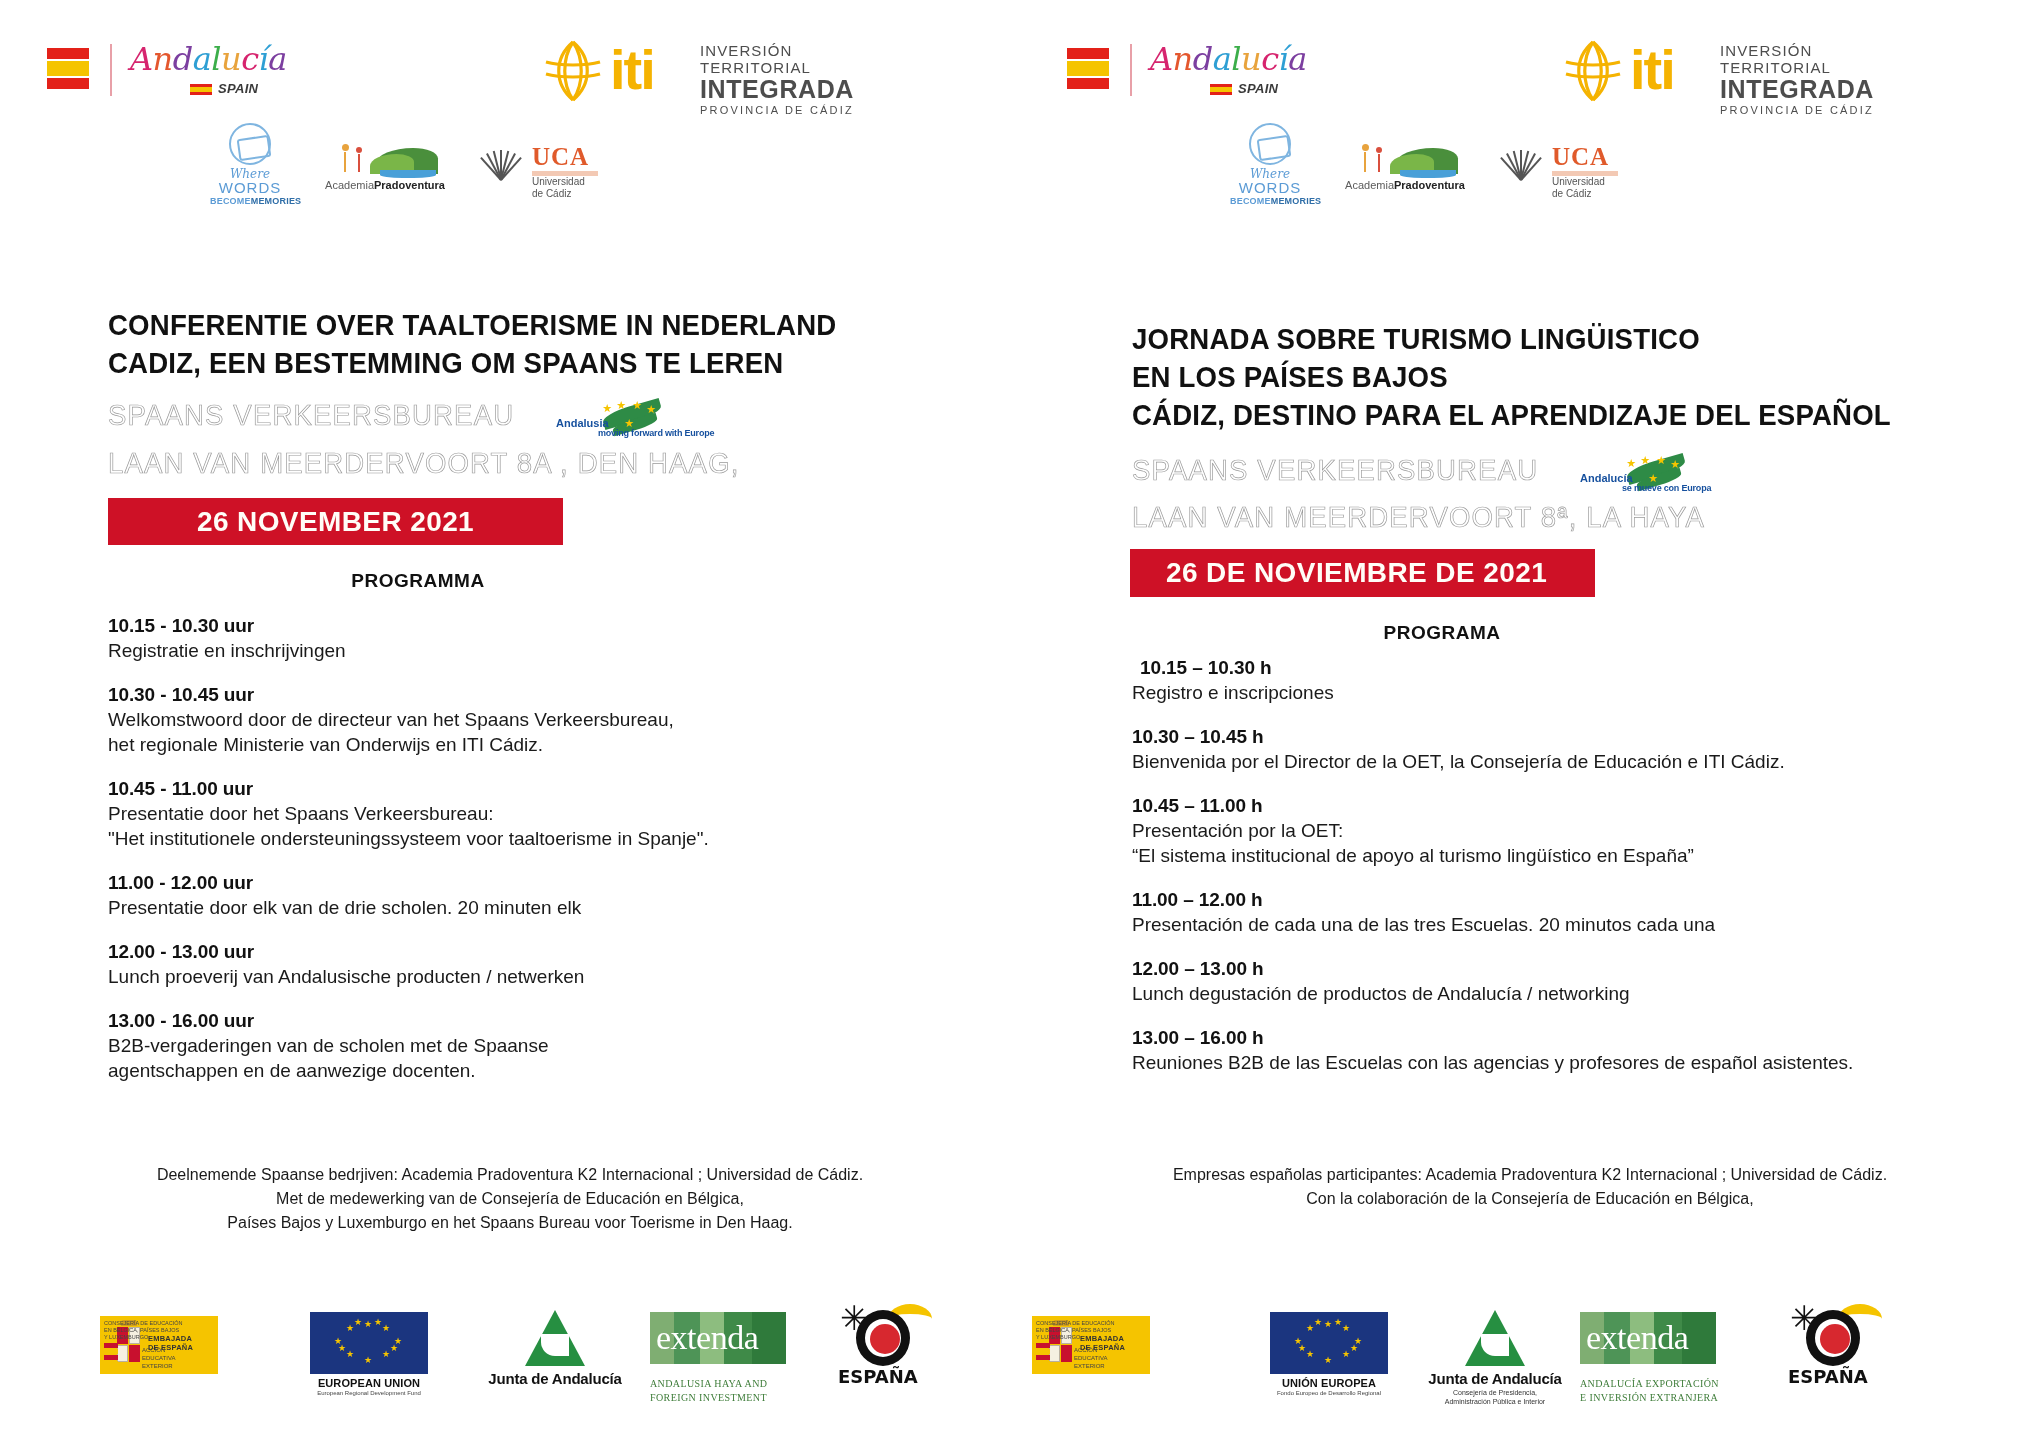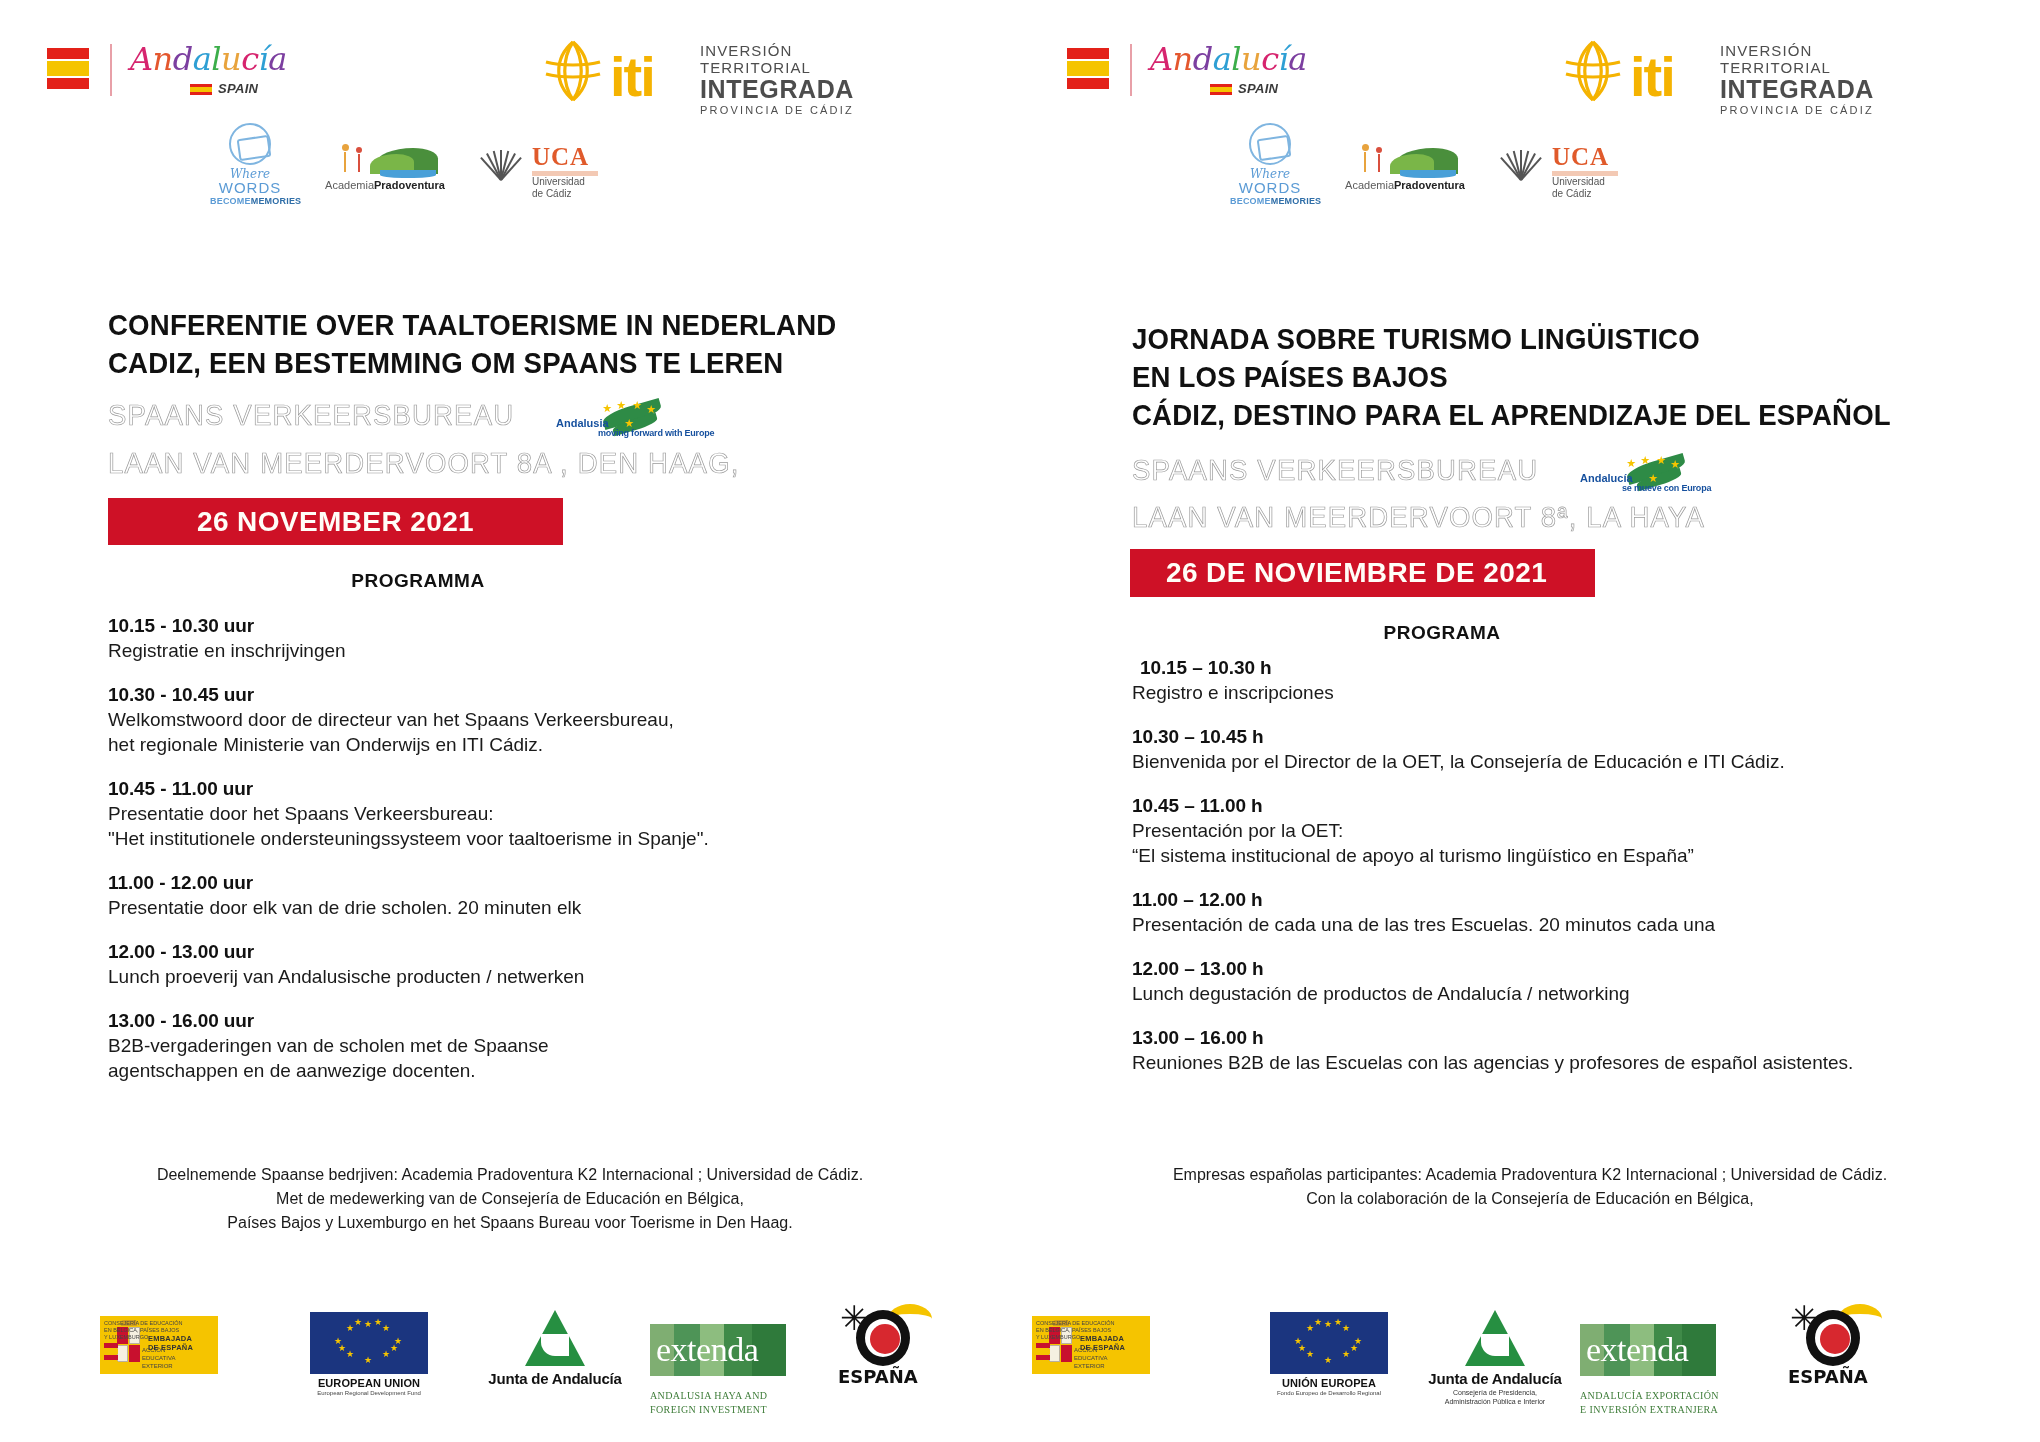--- a/index.html
+++ b/index.html
@@ -41,21 +41,21 @@
   .mini-flag i { position:absolute; left:0; width:22px; display:block; }
   .mini-flag .a{top:0;height:3px;background:#E32119;}
   .mini-flag .b{top:3px;height:5px;background:#F5C400;}
   .mini-flag .c{top:8px;height:3px;background:#E32119;}
 
   .iti { position:absolute; left:540px; top:-2px; width:310px; height:76px; }
   .iti-mark { position:absolute; left:0; top:4px; width:66px; height:62px; }
   .iti-word {
     position:absolute; left:70px; top:6px;
     font-size:56px; font-weight:700; color:#F5B301;
-    font-family:"Liberation Sans", sans-serif; letter-spacing:-2px; line-height:56px;margin-top:7px;
+    font-family:"Liberation Sans", sans-serif; letter-spacing:-2px; line-height:56px;
   }
   .iti-txt { position:absolute; left:160px; top:6px; color:#4d4d4d; }
   .iti-txt .l1 { font-size:15px; letter-spacing:1.1px; line-height:17px; }
   .iti-txt .l2 { font-size:25px; font-weight:700; letter-spacing:0.6px; line-height:27px; }
   .iti-txt .l3 { font-size:11px; letter-spacing:2.2px; line-height:14px; }
 
   
   .logorow2 { position:absolute; top:128px; left:0; width:1020px; height:80px; }
   .wwbm { position:absolute; left:210px; top:-5px; width:80px; text-align:center; color:#5b9bd5; }
   .wwbm .badge {
@@ -193,21 +193,21 @@
     width:0;height:0;margin:0 auto;
     border-left:30px solid transparent; border-right:30px solid transparent;
     border-bottom:56px solid #268F41; position:relative;
   }
   .junta .a:after{content:"";position:absolute;left:-14px;top:24px;width:28px;height:22px;
     background:#fff;border-radius:0 0 0 14px;}
   .junta .t{font-size:15px;font-weight:700;color:#111;margin-top:4px;letter-spacing:-0.2px;}
   .junta .s{font-size:7px;color:#333;line-height:9px;margin-top:1px;}
 
   .extenda { position:absolute; width:180px; }
-  .extenda .strip{position:relative;height:64px;margin-top:12px;}
+  .extenda .strip{position:relative;height:64px;}
   .extenda .strip i{position:absolute;top:0;height:52px;display:block;}
   .extenda .word{position:absolute;left:6px;top:4px;font-family:"Liberation Serif",serif;
     font-size:34px;color:#fff;line-height:44px;letter-spacing:-0.5px;z-index:3;}
   .extenda .sub{font-family:"Liberation Serif",serif;font-size:10px;color:#3f7d3a;
     line-height:12px;letter-spacing:0.4px;margin-top:2px;}
 
   .espana { position:absolute; width:120px; height:92px; }
   .espana .ring{position:absolute;left:26px;top:6px;width:54px;height:56px;border:9px solid #111;border-radius:50%;}
   .espana .dot{position:absolute;left:40px;top:20px;width:30px;height:30px;background:#D7282F;border-radius:50%;}
   .espana .ycurve{position:absolute;left:58px;top:0px;width:44px;height:30px;

